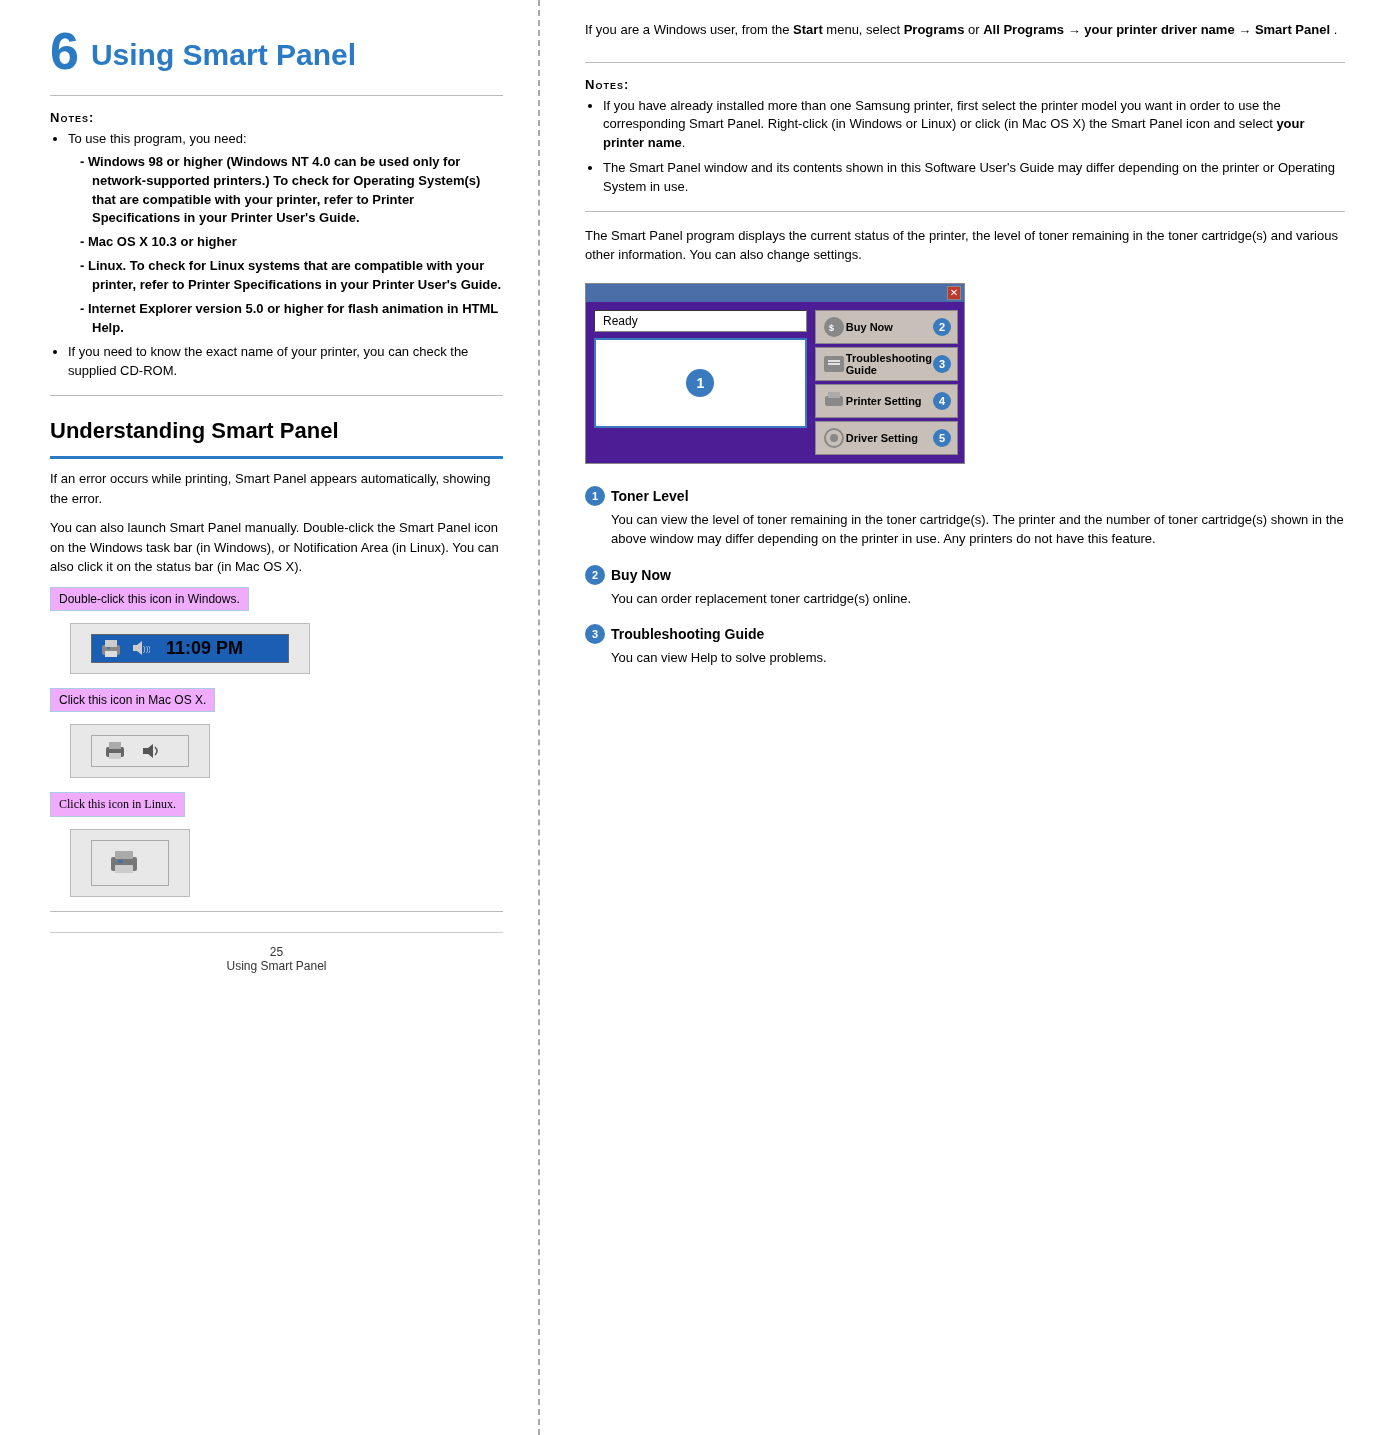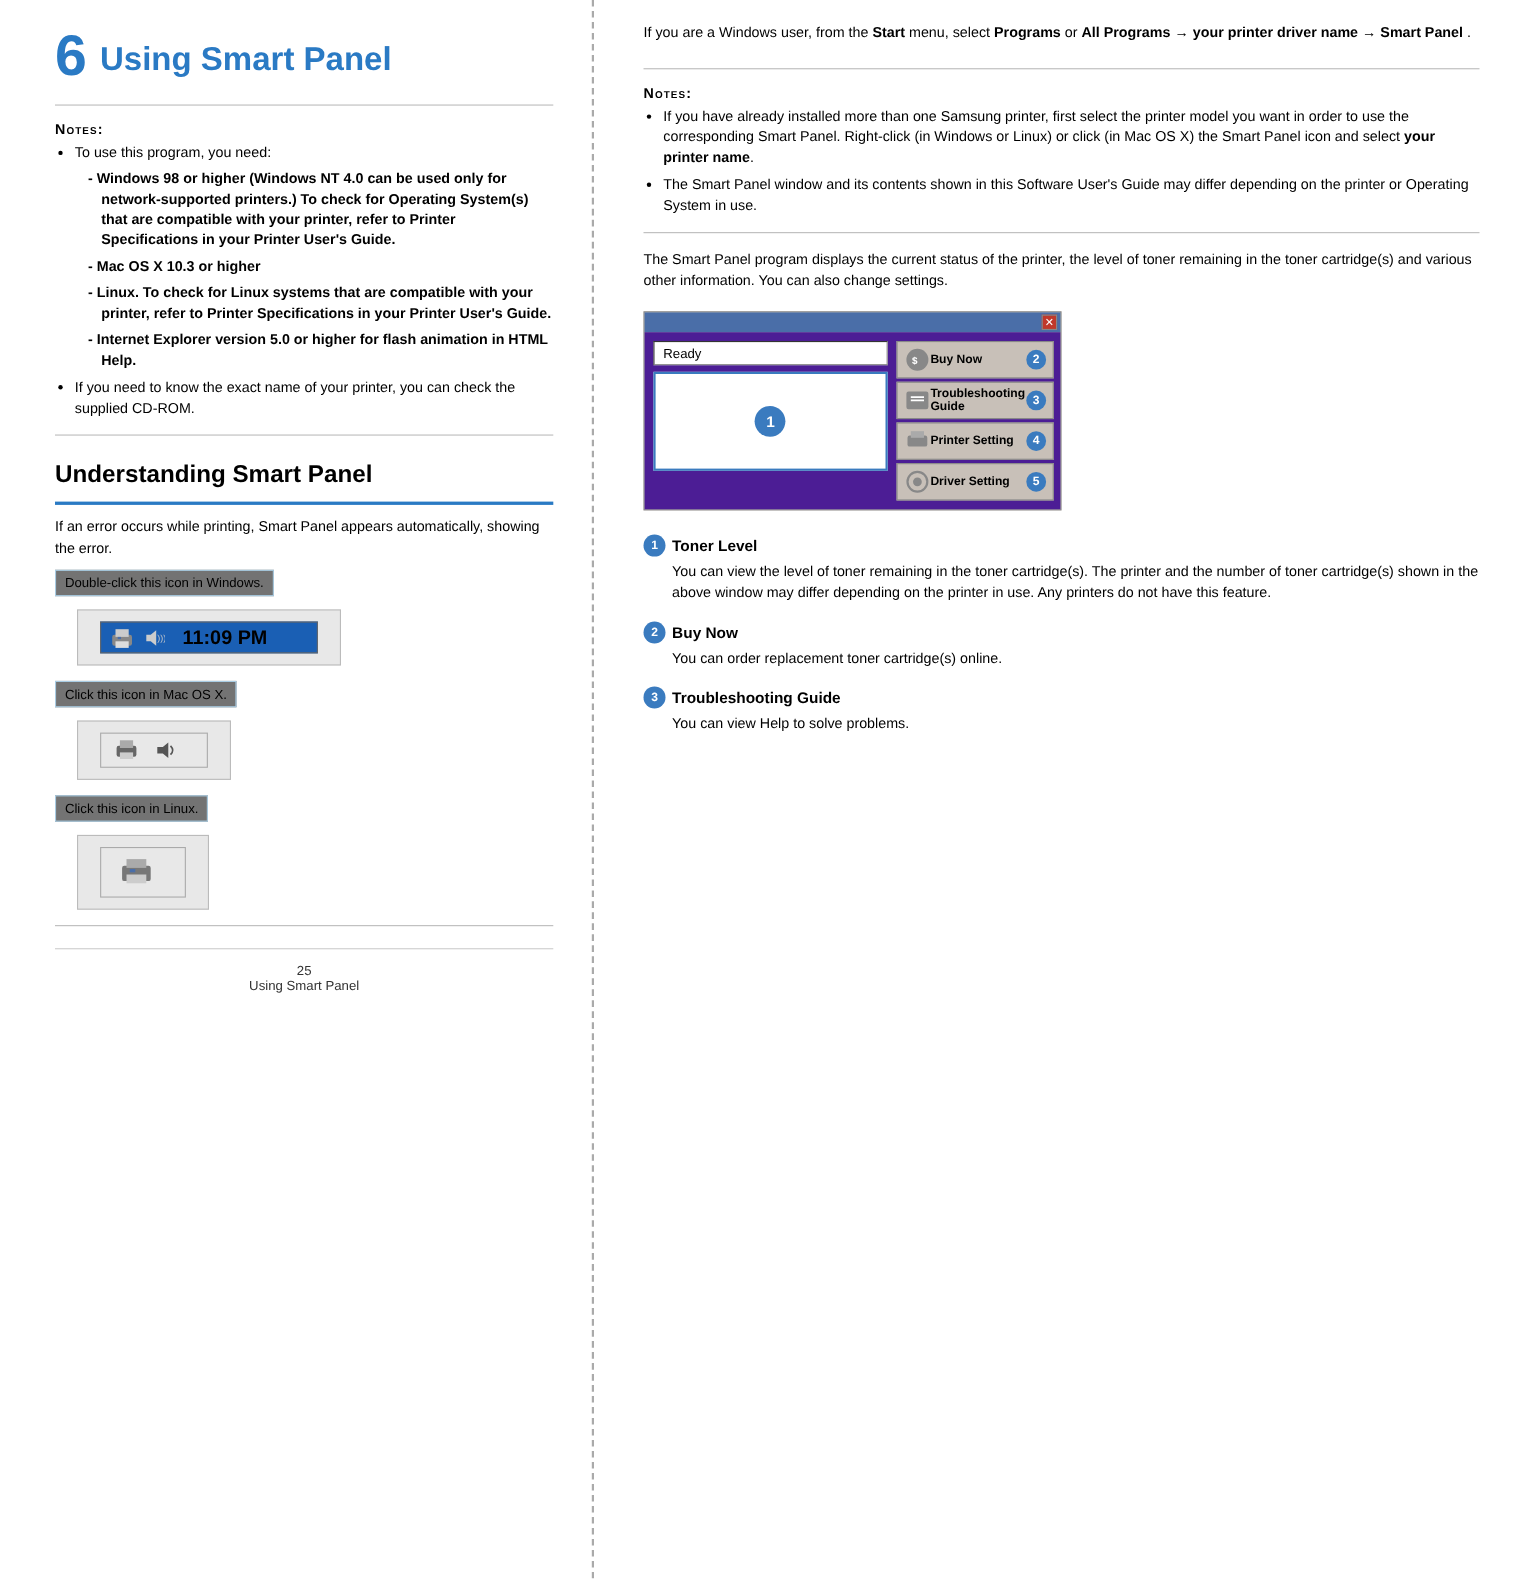--- a/index.html
+++ b/index.html
@@ -95,21 +95,21 @@
       margin: 22px 0 10px 0;
       border-bottom: 3px solid #2a7ac4;
       padding-bottom: 12px;
     }
     p.body-text {
       line-height: 1.5;
       margin-bottom: 10px;
     }
     
     .callout-box {
-      background: #737373;
+      background: #f0abfc;
       border: 1px solid #a9cce3;
       padding: 4px 8px;
       display: inline-block;
       font-size: 12px;
       margin-bottom: 6px;
     }
     
     .icon-display {
       display: flex;
       align-items: center;
@@ -339,20 +339,21 @@
         </ul>
       </li>
       <li>If you need to know the exact name of your printer, you can check the supplied CD-ROM.</li>
     </ul>
 
     <hr class="divider">
 
     <div class="section-title">Understanding Smart Panel</div>
 
     <p class="body-text">If an error occurs while printing, Smart Panel appears automatically, showing the error.</p>
+    <p class="body-text">You can also launch Smart Panel manually. Double-click the Smart Panel icon on the Windows task bar (in Windows), or Notification Area (in Linux). You can also click it on the status bar (in Mac OS X).</p>
 
     
     <div style="margin-top:10px;">
       <div class="callout-box">Double-click this icon in Windows.</div>
       <div class="icon-display">
         <div class="taskbar-mock">
 
           <svg width="22" height="20" viewBox="0 0 22 20">
             <rect x="2" y="7" width="18" height="10" rx="2" fill="#888"></rect>
             <rect x="5" y="2" width="12" height="7" fill="#ccc"></rect>
@@ -381,21 +382,21 @@
           </svg>
           <svg width="22" height="22" viewBox="0 0 22 22">
             <polygon points="3,8 8,8 13,4 13,18 8,14 3,14" fill="#555"></polygon>
             <path d="M15 7 Q19 11 15 15" stroke="#555" stroke-width="1.5" fill="none"></path>
           </svg>
         </div>
       </div>
     </div>
 
     
-    <div style="margin-top:10px;">
+    <div style="margin-top:10px;font-family:Liberation Serif, serif;">
       <div class="callout-box">Click this icon in Linux.</div>
       <div class="icon-display-linux">
         <div class="linux-mock">
           <svg width="32" height="32" viewBox="0 0 32 32">
             <rect x="3" y="10" width="26" height="14" rx="2" fill="#777"></rect>
             <rect x="7" y="4" width="18" height="8" fill="#aaa"></rect>
             <rect x="7" y="18" width="18" height="8" fill="#ccc"></rect>
             <rect x="10" y="13" width="5" height="3" fill="#4a6ea8"></rect>
           </svg>
         </div>

